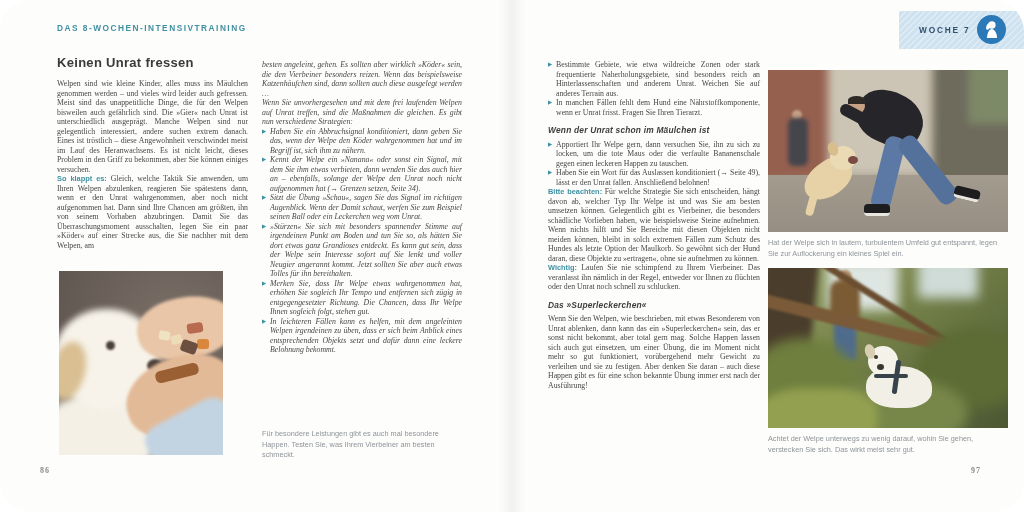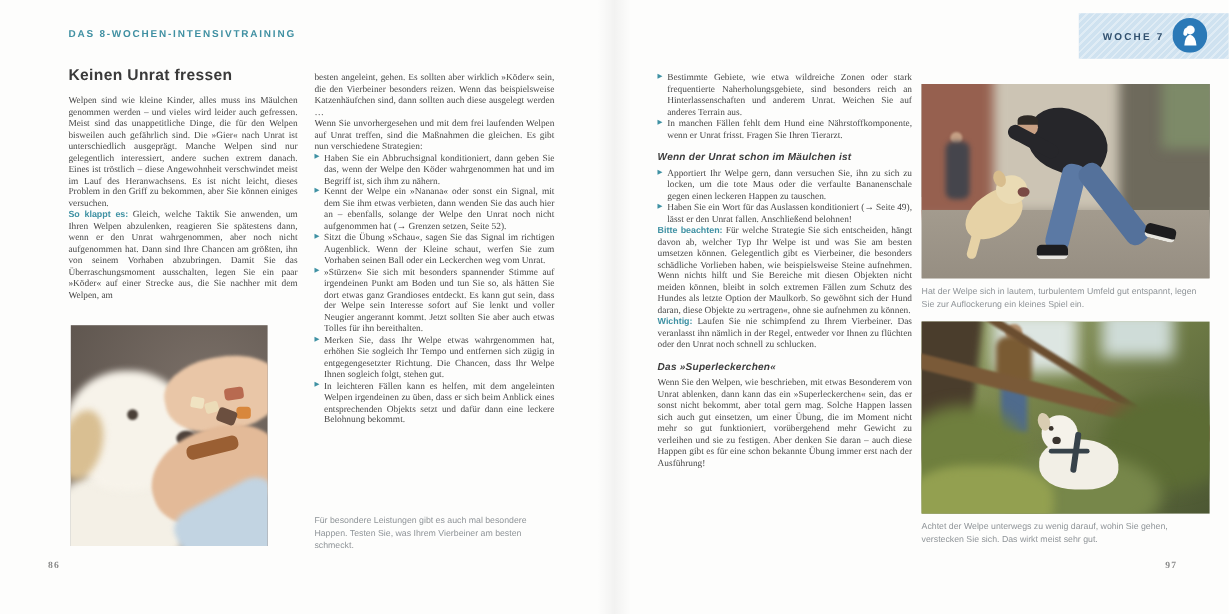--- a/index.html
+++ b/index.html
@@ -1,17 +1,17 @@
 <!DOCTYPE html>
 <html lang="de"><head>
 <meta charset="utf-8">
 <style>
   html,body{margin:0;padding:0;background:#ffffff;}
   .spread{position:relative;width:1024px;height:512px;background:#fdfdfc;overflow:hidden;
-          font-family:"Liberation Serif","DejaVu Serif",serif;}
+          font-family:"Liberation Serif","DejaVu Serif",serif;border-radius:32px;}
   .gutter{position:absolute;left:498px;top:0;width:28px;height:512px;
           background:linear-gradient(90deg,rgba(0,0,0,0),rgba(0,0,0,.045) 50%,rgba(0,0,0,0));}
   .chapter-header{position:absolute;left:57px;top:23px;font-family:"Liberation Sans",sans-serif;
           font-size:8.3px;font-weight:bold;letter-spacing:1.5px;color:#4090a2;}
   .title{position:absolute;left:57px;top:55px;font-family:"Liberation Sans",sans-serif;
           font-size:13px;font-weight:bold;color:#3a3a3a;letter-spacing:.3px;}
   .col{position:absolute;font-size:7.8px;line-height:9.5px;color:#474747;text-align:justify;
           hyphens:auto;-webkit-hyphens:auto;}
   .col p{margin:0;}
   .lead{font-family:"Liberation Sans",sans-serif;font-weight:bold;color:#3f91a3;font-size:7.4px;}
@@ -66,34 +66,34 @@
     <div style="left:66px;top:86px;width:112px;height:78px;background:#e3ba98;border-radius:50% 45% 55% 45%;transform:rotate(-18deg);filter:blur(1.5px);"></div>
     <div style="left:92px;top:138px;width:90px;height:70px;background:#c2d4e2;transform:rotate(-28deg);border-radius:20%;filter:blur(2px);"></div>
     <div style="left:96px;top:96px;width:44px;height:12px;background:#9a5f33;border-radius:5px;transform:rotate(-14deg);"></div>
     <div style="left:100px;top:60px;width:11px;height:9px;background:#f0e3c2;border-radius:2px;transform:rotate(10deg);"></div>
     <div style="left:112px;top:64px;width:11px;height:9px;background:#ecdcb8;border-radius:2px;transform:rotate(-15deg);"></div>
     <div style="left:138px;top:68px;width:12px;height:10px;background:#d8873c;border-radius:3px;"></div>
     <div style="left:122px;top:70px;width:16px;height:12px;background:#6b4f3f;border-radius:3px;transform:rotate(20deg);"></div>
     <div style="left:128px;top:52px;width:16px;height:10px;background:#b86a50;border-radius:3px;transform:rotate(-8deg);"></div>
   </div>
 
-  <div class="col" style="left:262px;top:60px;width:200px;">
+  <div class="col" style="left:262px;top:60px;width:200px;font-style:italic;">
     <p>besten angeleint, gehen. Es sollten aber wirklich »Köder« sein, die den Vierbeiner besonders reizen. Wenn das beispielsweise Katzenhäufchen sind, dann sollten auch diese ausgelegt werden …</p>
     <p>Wenn Sie unvorhergesehen und mit dem frei laufenden Welpen auf Unrat treffen, sind die Maßnahmen die gleichen. Es gibt nun verschiedene Strategien:</p>
     <div class="bullet">
         <span class="arr">▶</span>
         <span class="bt">Haben Sie ein Abbruchsignal konditioniert, dann geben Sie das, wenn der Welpe den Köder wahrgenommen hat und im Begriff ist, sich ihm zu nähern.</span>
       </div>
     <div class="bullet">
         <span class="arr">▶</span>
-        <span class="bt">Kennt der Welpe ein »Nanana« oder sonst ein Signal, mit dem Sie ihm etwas verbieten, dann wenden Sie das auch hier an – ebenfalls, solange der Welpe den Unrat noch nicht aufgenommen hat (→ Grenzen setzen, Seite 52).</span>
+        <span class="bt">Kennt der Welpe ein »Nanana« oder sonst ein Signal, mit dem Sie ihm etwas verbieten, dann wenden Sie das auch hier an – ebenfalls, solange der Welpe den Unrat noch nicht aufgenommen hat (→ Grenzen setzen, Seite 34).</span>
       </div>
     <div class="bullet">
         <span class="arr">▶</span>
-        <span class="bt">Sitzt die Übung »Schau«, sagen Sie das Signal im richtigen Augenblick. Wenn der Kleine schaut, werfen Sie zum Vorhaben seinen Ball oder ein Leckerchen weg vom Unrat.</span>
+        <span class="bt">Sitzt die Übung »Schau«, sagen Sie das Signal im richtigen Augenblick. Wenn der Damit schaut, werfen Sie zum Beispiel seinen Ball oder ein Leckerchen weg vom Unrat.</span>
       </div>
     <div class="bullet">
         <span class="arr">▶</span>
         <span class="bt">»Stürzen« Sie sich mit besonders spannender Stimme auf irgendeinen Punkt am Boden und tun Sie so, als hätten Sie dort etwas ganz Grandioses entdeckt. Es kann gut sein, dass der Welpe sein Interesse sofort auf Sie lenkt und voller Neugier angerannt kommt. Jetzt sollten Sie aber auch etwas Tolles für ihn bereithalten.</span>
       </div>
     <div class="bullet">
         <span class="arr">▶</span>
         <span class="bt">Merken Sie, dass Ihr Welpe etwas wahrgenommen hat, erhöhen Sie sogleich Ihr Tempo und entfernen sich zügig in entgegengesetzter Richtung. Die Chancen, dass Ihr Welpe Ihnen sogleich folgt, stehen gut.</span>
       </div>
     <div class="bullet">

